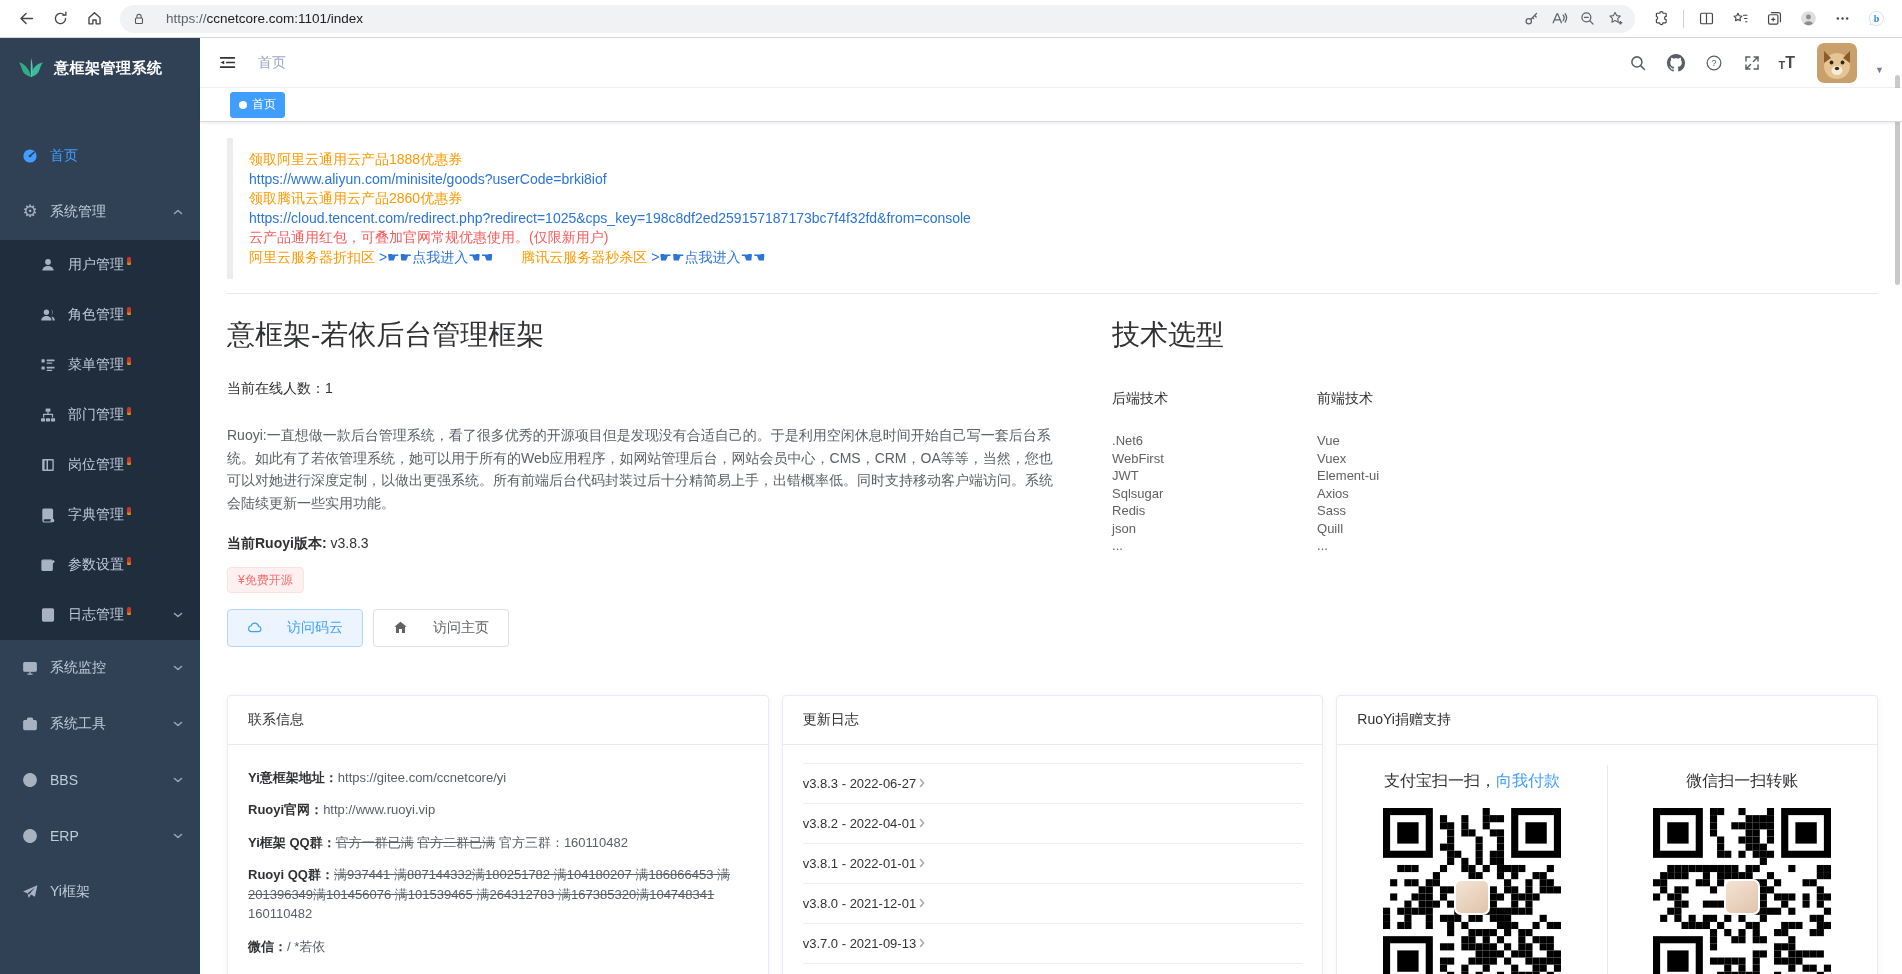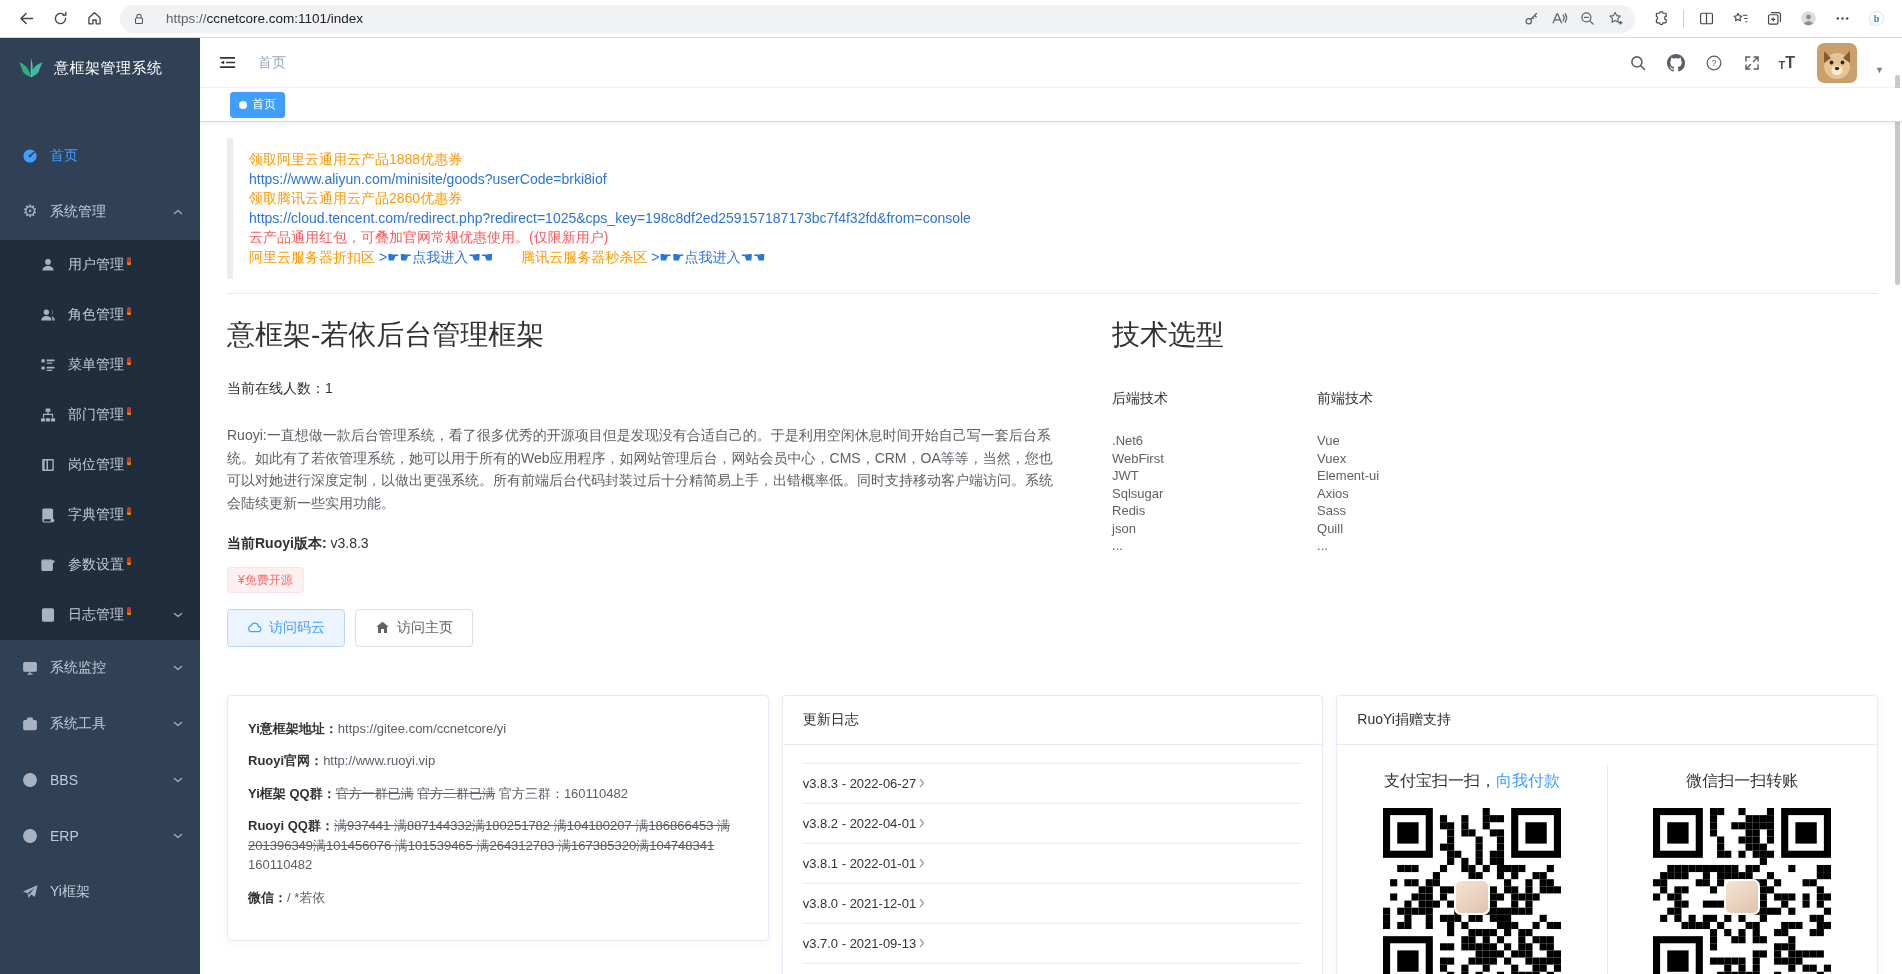--- a/index.html
+++ b/index.html
@@ -22,21 +22,21 @@
   .avatar-mini{width:24px;height:24px}
   .copilot{width:26px;height:26px}
 
   
   .app{display:flex;height:936px}
 
   
   .sidebar{width:200px;background:#304156;flex-shrink:0;color:#bfcbd9;overflow:hidden}
   .logo{height:60px;display:flex;align-items:center;gap:10px;padding-left:18px}
   .logo svg{width:26px;height:26px}
-  .logo .logo-text{color:#fff;font-weight:normal;font-size:15px;letter-spacing:.5px}
+  .logo .logo-text{color:#fff;font-weight:bold;font-size:15px;letter-spacing:.5px}
   .menu{padding-top:30px}
   .menu-item{height:56px;display:flex;align-items:center;padding:0 16px 0 22px;font-size:14px;cursor:pointer}
   .menu-item .ico{width:16px;height:16px;margin-right:12px;color:#a8b2c1;display:flex;align-items:center;justify-content:center;flex-shrink:0}
   .menu-item .ico svg{width:16px;height:16px;fill:currentColor}
   .menu-item .gear-glyph{font-size:17px;line-height:16px}
   .menu-item.active{color:#409EFF}
   .menu-item.active .ico{color:#409EFF}
   .submenu{background:#1f2d3d}
   .submenu .menu-item{height:50px;padding-left:40px}
   .chev{margin-left:auto;color:#97a3b4}
@@ -78,21 +78,21 @@
   .col-left{width:53%;padding-right:48px}
   .col-right{flex:1;padding-left:10px}
   .page-title{font-size:28px;font-weight:400;color:#303133;margin:22px 0 26px}
   .online{font-size:14px;margin:12px 0 26px}
   .desc{font-size:14px;color:#5c6166;line-height:1.62;margin:0 0 20px}
   .version{font-size:14px;margin:0 0 14px}
   .version b{color:#303133}
   .tag-free{display:inline-block;background:#fef0f0;border:1px solid #fde2e2;color:#f56c6c;
     font-size:12px;height:26px;line-height:24px;padding:0 10px;border-radius:4px;margin:0 0 16px}
   .btn-row{display:flex;gap:10px}
-  .btn{height:38px;padding:0 19px;border-radius:4px;font-size:14px;display:inline-flex;align-items:center;gap:7px;
+  .btn{height:38px;padding:0 19px;border-radius:4px;font-size:14px;display:inline-flex;align-items:center;gap:25px;
     border:1px solid #dcdfe6;background:#fff;color:#606266;cursor:pointer;font-family:inherit}
   .btn svg{width:15px;height:15px}
   .btn.primary-plain{background:#ecf5ff;border-color:#b3d8ff;color:#409EFF}
 
   .tech-label{font-size:14px;color:#303133;margin:10px 0 24px}
   .tech-cols{display:flex}
   .tech-col{width:205px}
   .tech-list{list-style:none;margin:0;padding:0;font-size:13px;color:#616161;line-height:17.5px}
 
   
@@ -553,20 +553,21 @@
                   <li>Quill</li>
                   <li>...</li>
                 </ul>
             </div>
           </div>
         </div>
       </div>
 
       <div class="cards">
         <div class="card contact">
+          <div class="card-h">联系信息</div>
           <div class="card-b" id="contact-body">
               <p><b>Yi意框架地址：</b><span>https://gitee.com/ccnetcore/yi</span></p>
               <p><b>Ruoyi官网：</b><span>http://www.ruoyi.vip</span></p>
               <p><b>Yi框架 QQ群：</b><span class="strike">官方一群已满</span><span> </span><span class="strike">官方二群已满</span><span> 官方三群：160110482</span></p>
               <p><b>Ruoyi QQ群：</b><span class="strike">满937441 满887144332满180251782 满104180207 满186866453 满201396349满101456076 满101539465 满264312783 满167385320满104748341</span><span> 160110482</span></p>
               <p><b>微信：</b><span>/ *若依</span></p>
             </div>
         </div>
 
         <div class="card">

